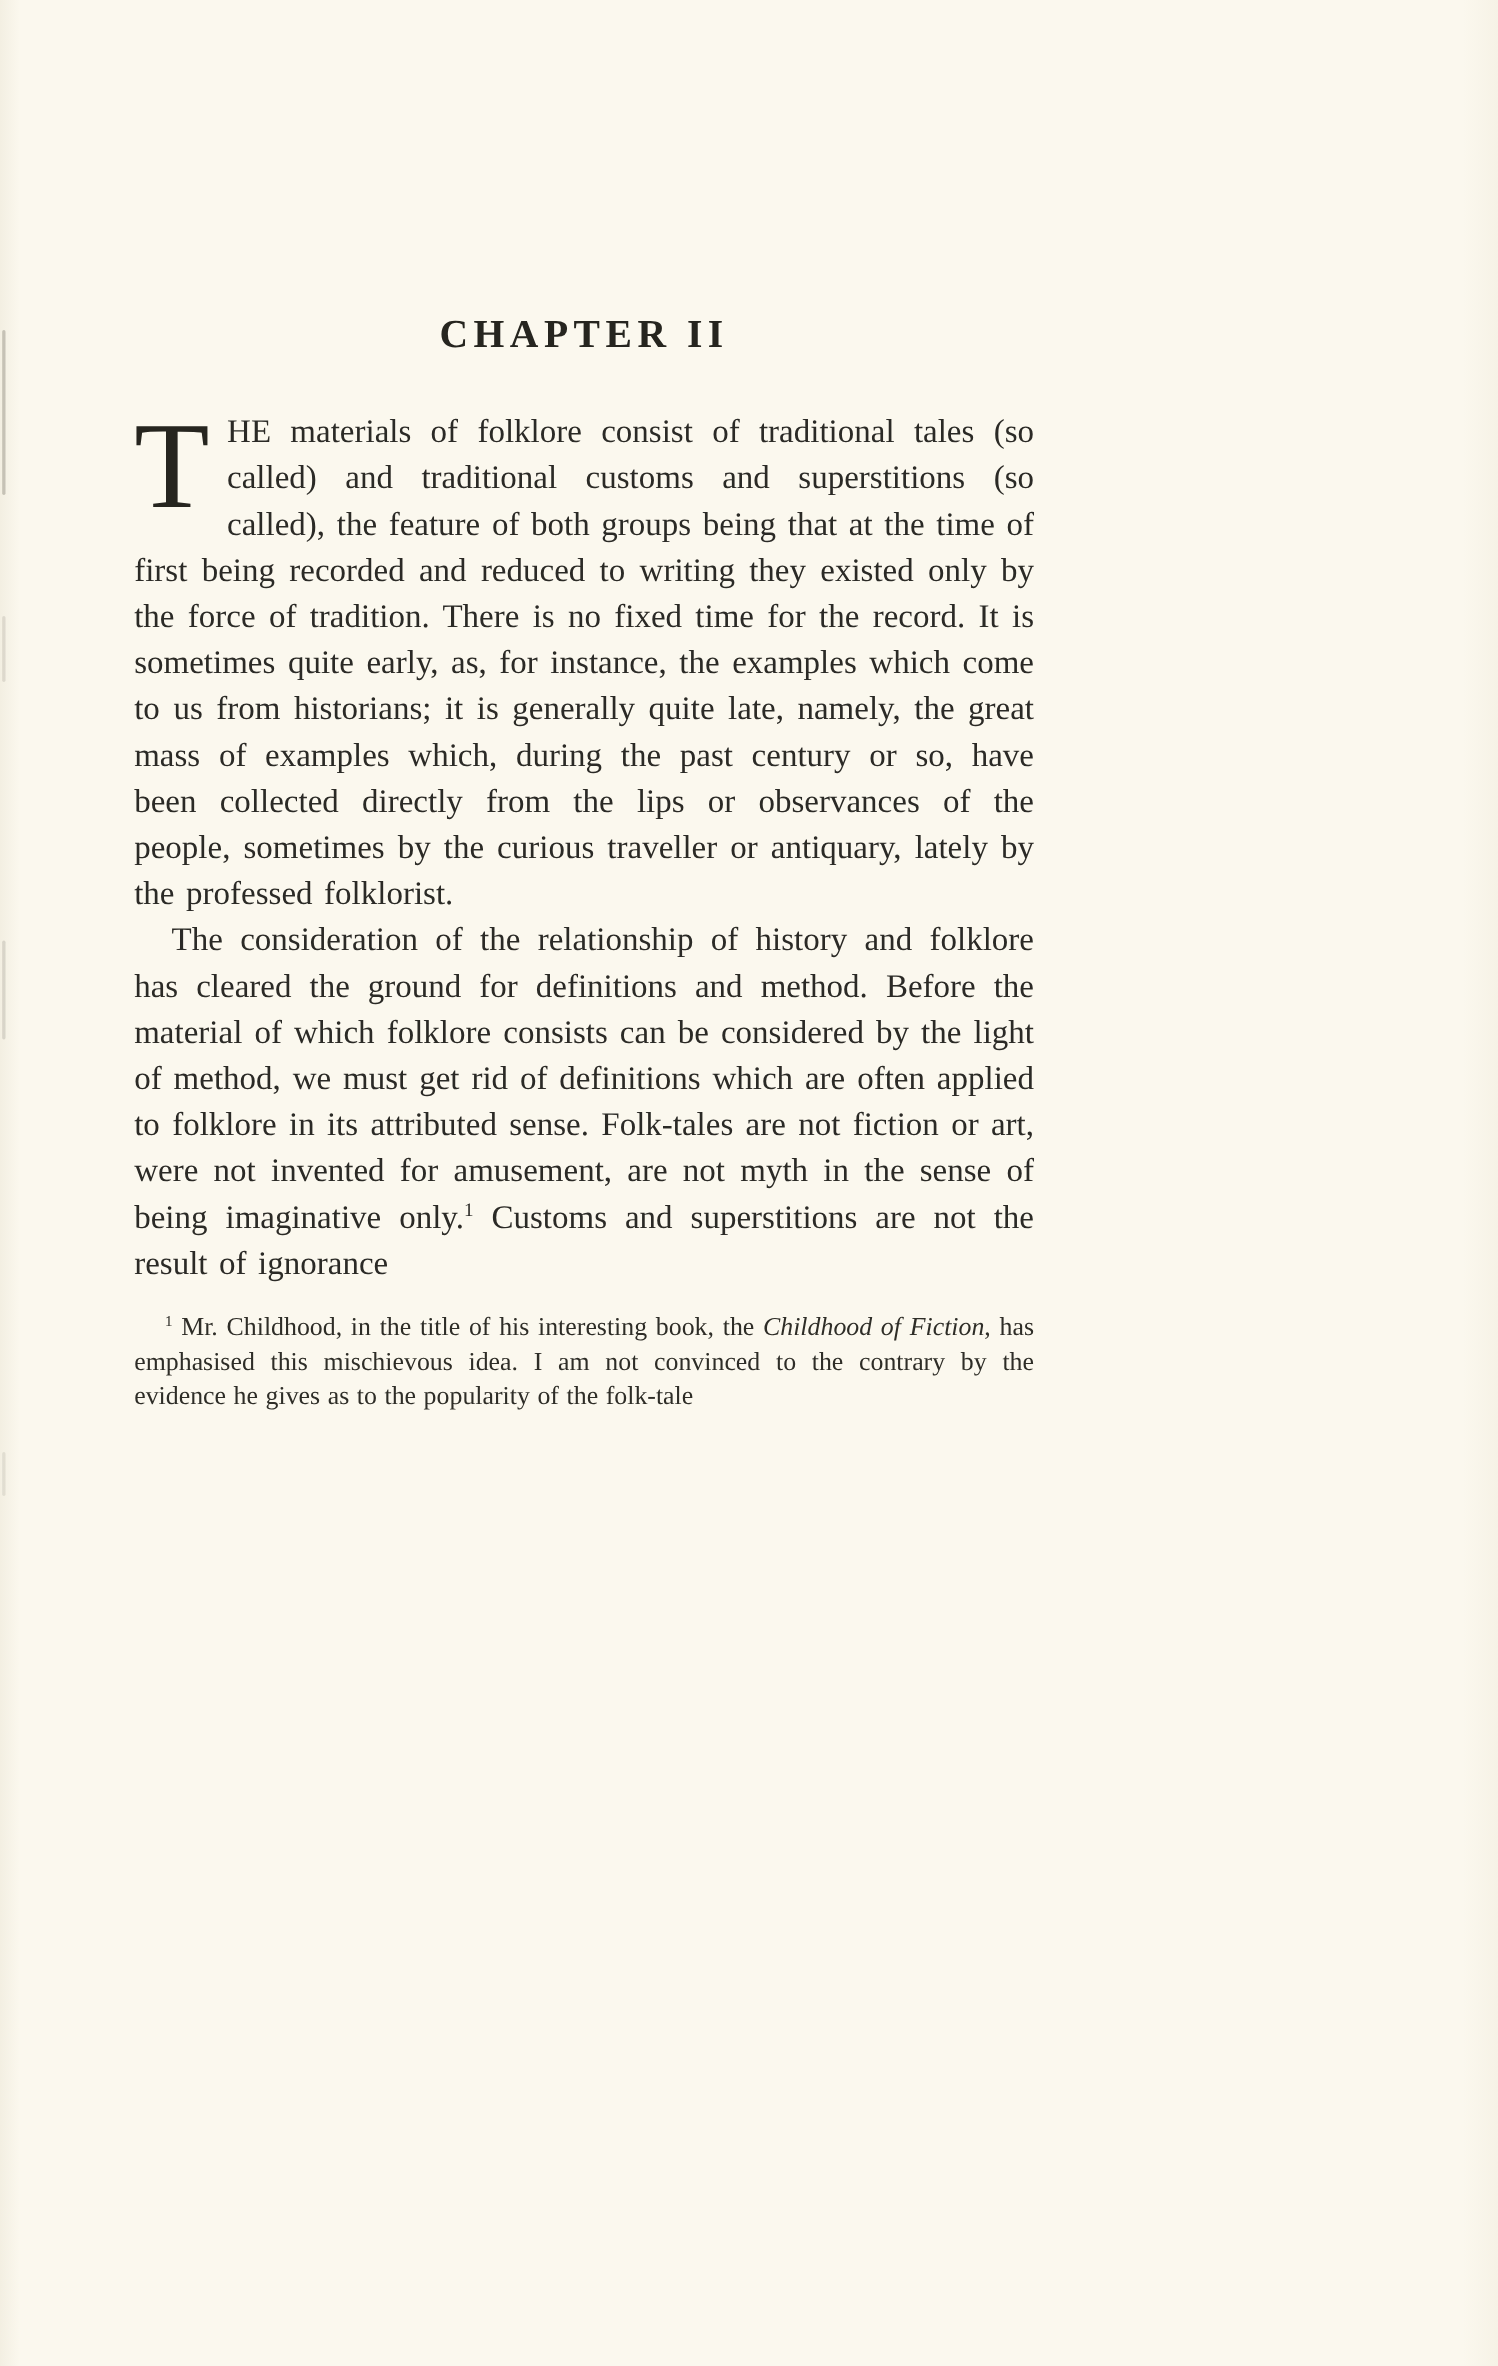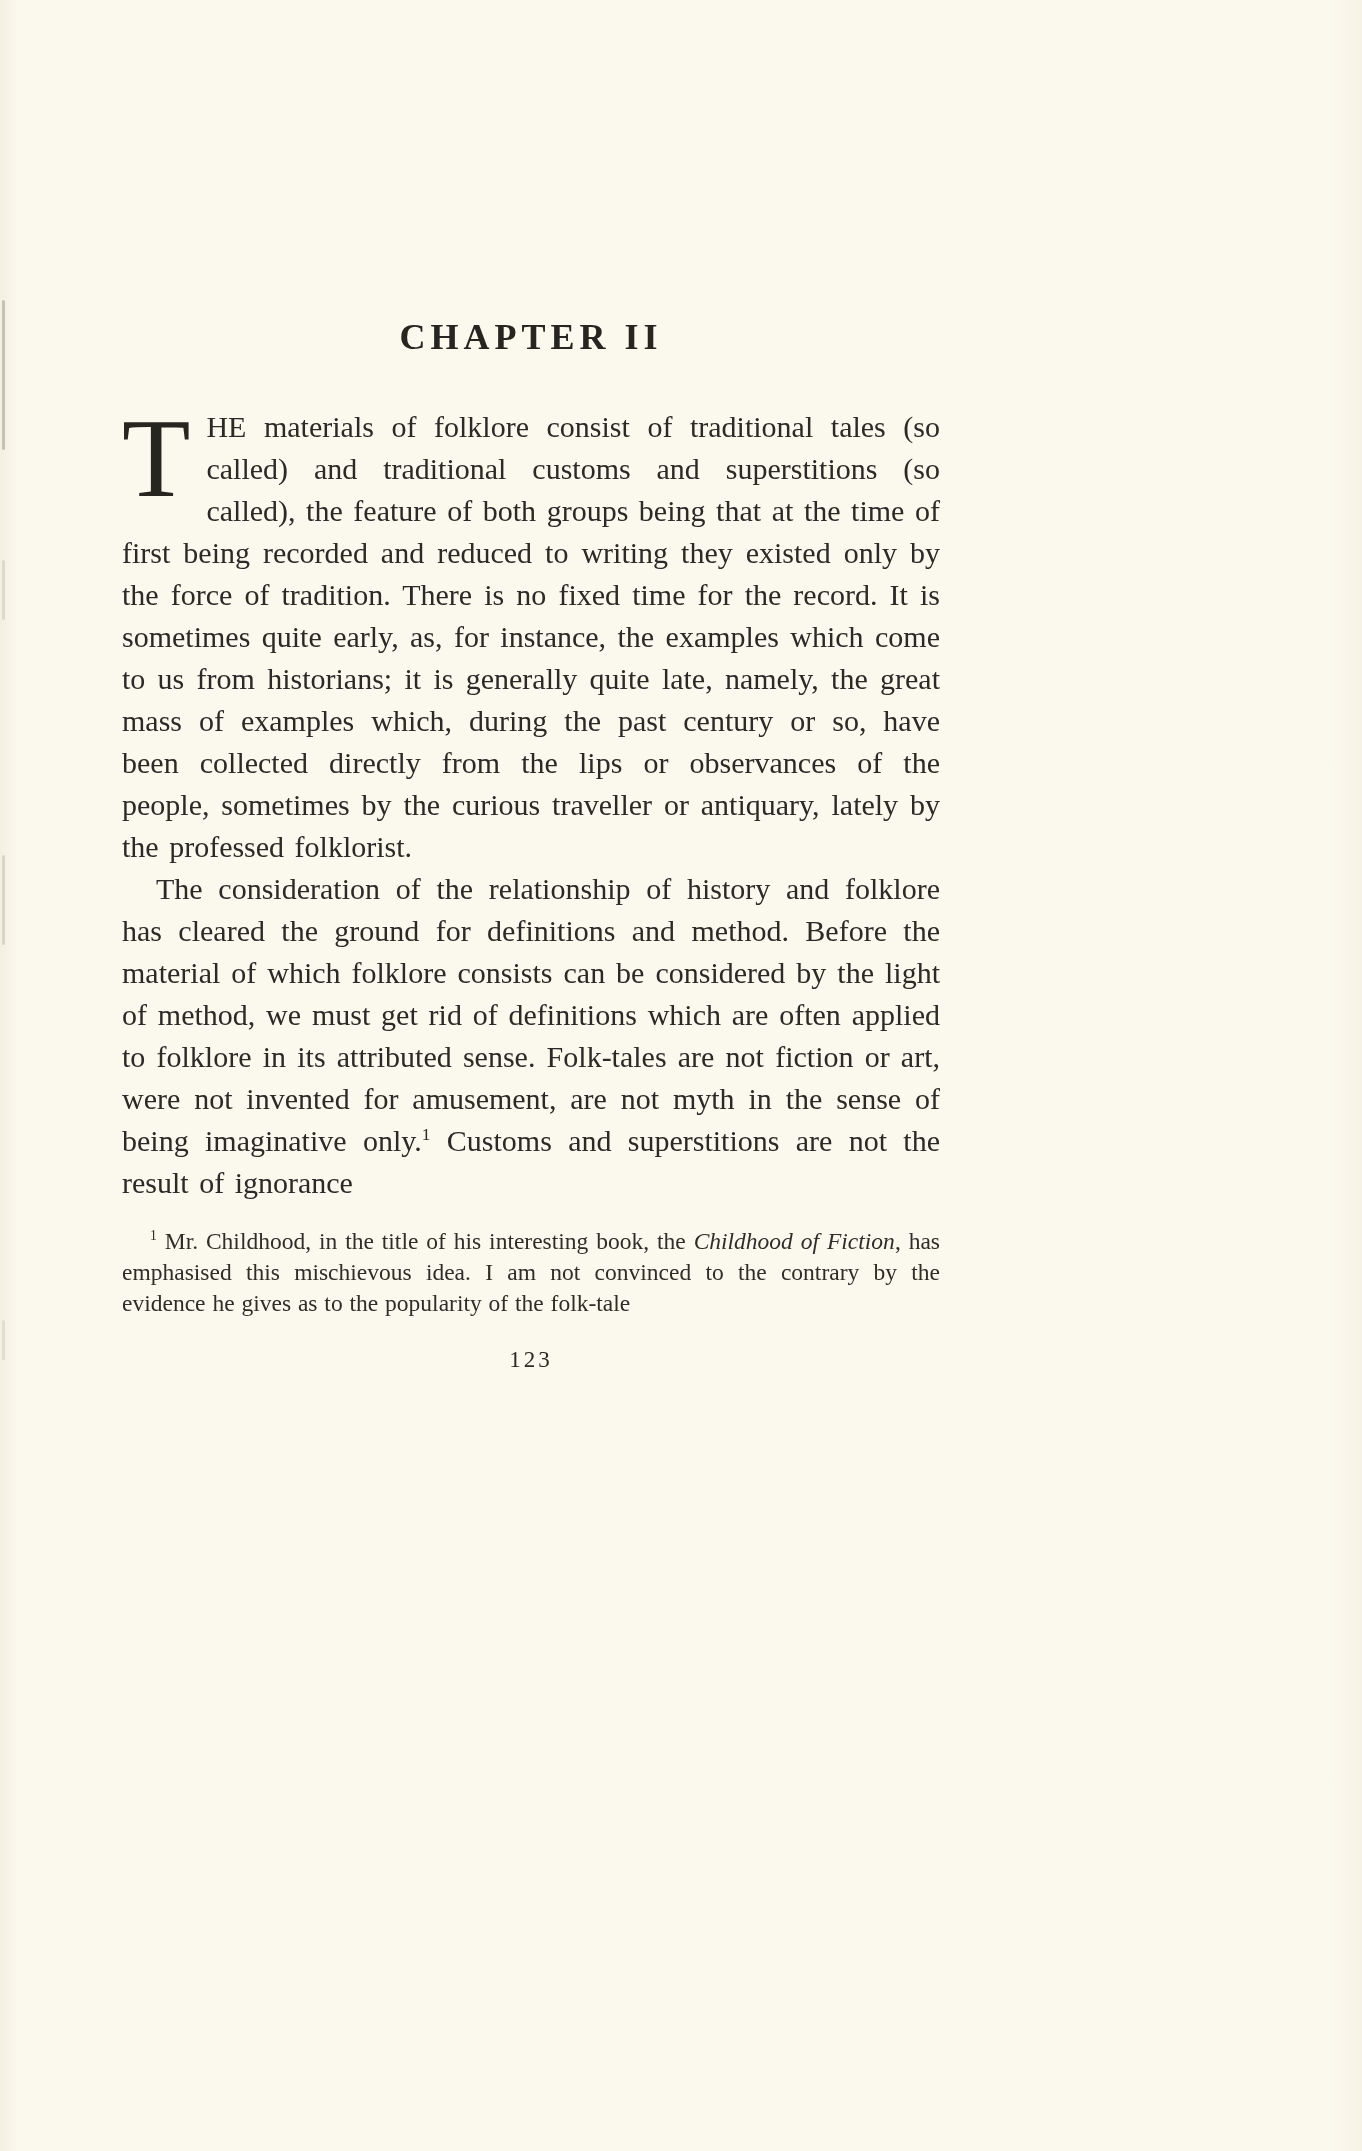--- a/index.html
+++ b/index.html
@@ -33,21 +33,20 @@
   .textblock {
     width: 818px;
     margin-left: 122px;
   }
   .chapter-title {
     text-align: center;
     font-size: 36px;
     font-weight: 600;
     letter-spacing: 5px;
     color: #26251f;
-    margin-top: 34px;
   }
   .section-title {
     text-align: center;
     font-size: 27px;
     font-weight: normal;
     letter-spacing: 3.5px;
     margin-top: 44px;
     color: #2b2a24;
   }
   .body-text {
@@ -107,16 +106,15 @@
 
     <div class="body-text">
 
       <p class="para1"><span class="dropcap">T</span><span>HE materials of folklore consist of traditional tales (so called) and traditional customs and superstitions (so called), the feature of both groups being that at the time of first being recorded and reduced to writing they existed only by the force of tradition. There is no fixed time for the record. It is sometimes quite early, as, for instance, the examples which come to us from historians; it is generally quite late, namely, the great mass of examples which, during the past century or so, have been collected directly from the lips or observances of the people, sometimes by the curious traveller or antiquary, lately by the professed folklorist.</span></p>
 
       <p class="para2"><span>The consideration of the relationship of history and folklore has cleared the ground for definitions and method. Before the material of which folklore consists can be considered by the light of method, we must get rid of definitions which are often applied to folklore in its attributed sense. Folk-tales are not fiction or art, were not invented for amusement, are not myth in the sense of being imaginative only.</span><sup>1</sup><span> Customs and superstitions are not the result of ignorance</span></p>
     </div>
 
     <div class="footnote"><sup>1</sup><span> Mr. Childhood, in the title of his interesting book, the </span><i>Childhood of Fiction</i><span>, has emphasised this mischievous idea. I am not convinced to the contrary by the evidence he gives as to the popularity of the folk-tale</span></div>
 
-    <div class="page-number">123</div>
 
   </div>
 </div>
 
 </body></html>

